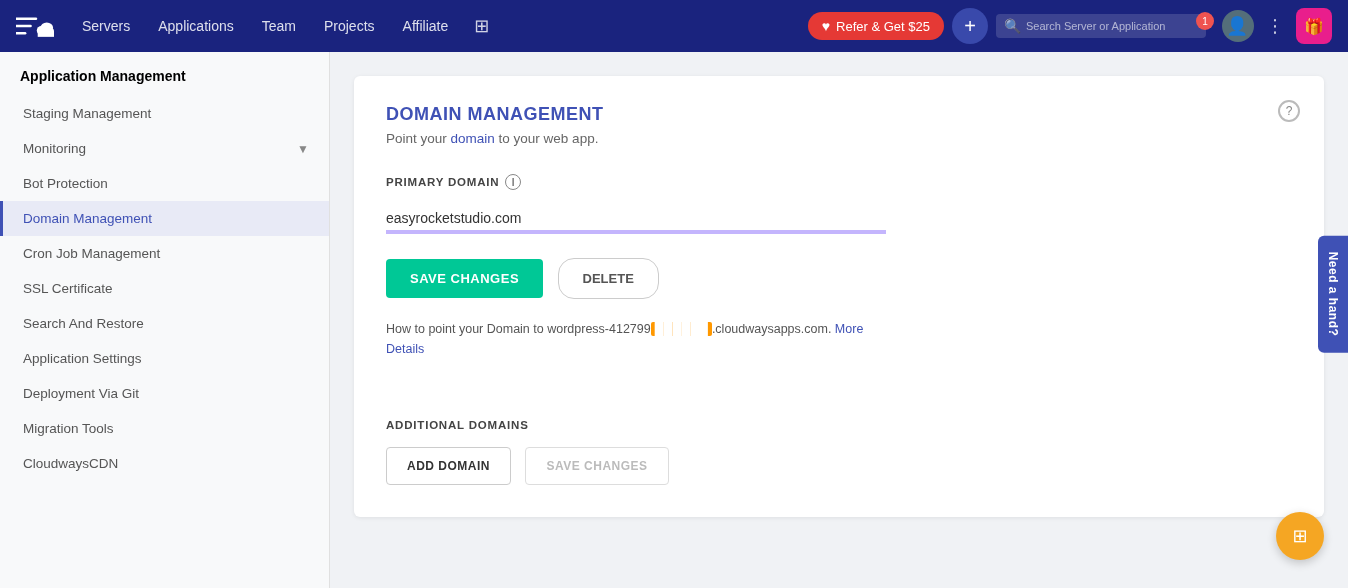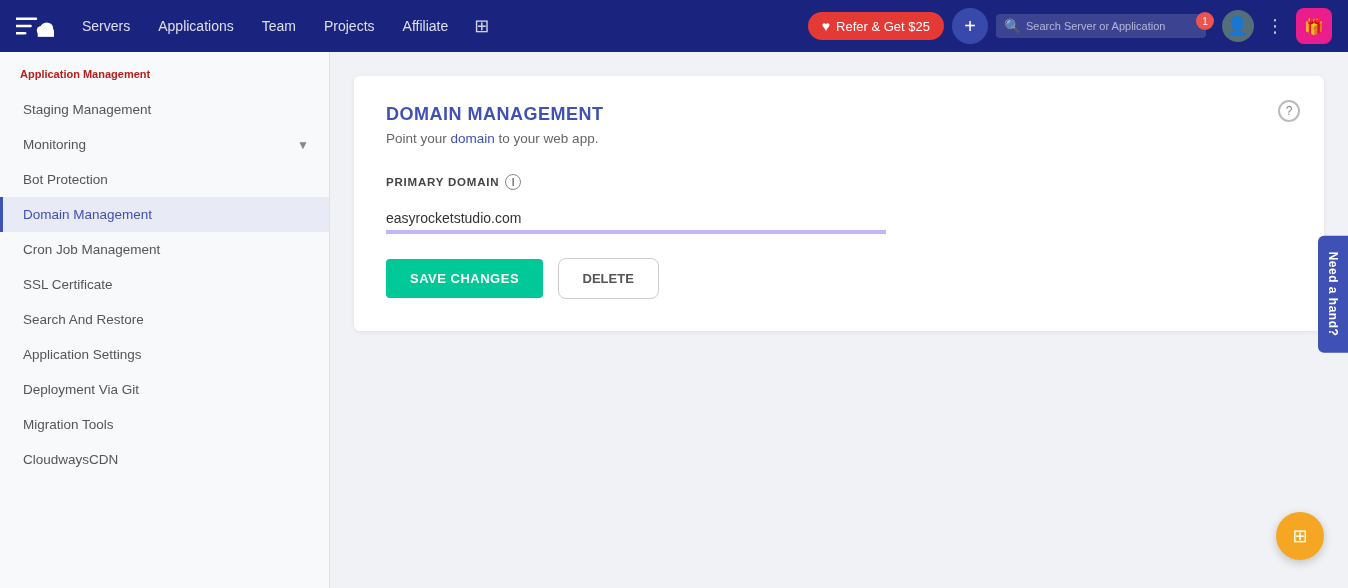--- a/index.html
+++ b/index.html
@@ -64,21 +64,21 @@
 
     
     .main-layout { display: flex; height: calc(588px - 52px); }
 
     
     .sidebar {
       width: 330px; background: #f8f9fa; padding: 16px 0;
       border-right: 1px solid #e0e0e0; overflow-y: auto;
     }
     .sidebar-title {
-      font-size: 11px; font-weight: 700; color: #b91c1c; padding: 0 20px 12px 20px;
+      font-size: 14px; font-weight: 700; color: #000000; padding: 0 20px 12px 20px;
       text-transform: none; letter-spacing: 0;
     }
     .sidebar-item {
       display: flex; align-items: center; justify-content: space-between;
       padding: 10px 20px; cursor: pointer; color: #555; font-size: 13.5px;
       border-left: 3px solid transparent;
     }
     .sidebar-item.active {
       background: #e8eaf6; color: #3f51b5; border-left: 3px solid #3f51b5;
       font-weight: 500;
@@ -123,21 +123,21 @@
       padding: 4px 0; font-size: 14px; color: #333; outline: none;
       background: transparent; margin-bottom: 24px;
     }
 
     .btn-save-primary {
       background: #00c896; color: white; border: none; border-radius: 4px;
       padding: 12px 24px; font-size: 13px; font-weight: 700; cursor: pointer;
       letter-spacing: 0.5px; text-transform: uppercase; margin-right: 10px;
     }
     .btn-delete {
-      background: white; color: #555; border: 1.5px solid #ccc; border-radius: 8px;
+      background: white; color: #555; border: 1.5px solid #ccc; border-radius: 16px;
       padding: 12px 24px; font-size: 13px; font-weight: 600; cursor: pointer;
       text-transform: uppercase;
     }
 
     .domain-hint { margin-top: 20px; font-size: 12.5px; color: #555; line-height: 1.6; }
     .domain-hint a { color: #3f51b5; text-decoration: none; }
     .domain-hint .highlight { background: #ff9800; color: white; padding: 0 4px; border-radius: 2px; }
 
     .btn-add-domain {
       background: white; color: #333; border: 1.5px solid #ccc; border-radius: 4px;
@@ -267,22 +267,34 @@
         <div class="primary-section">
           <div class="section-label">
             <span>PRIMARY DOMAIN</span>
             <div class="info-icon">i</div>
           </div>
           <input class="domain-input" type="text" value="easyrocketstudio.com" style="">
           <div>
             <button class="btn-save-primary">SAVE CHANGES</button>
             <button class="btn-delete">DELETE</button>
           </div>
+          <div class="domain-hint">
+            <span>How to point your Domain to wordpress-412799</span><span class="highlight">██████</span><span>.cloudwaysapps.com. </span><a href="#">More Details</a>
+          </div>
         </div>
 
+        <div class="additional-section">
+          <div class="section-label">
+            <span>ADDITIONAL DOMAINS</span>
+          </div>
+          <div>
+            <button class="btn-add-domain">ADD DOMAIN</button>
+            <button class="btn-save-changes-gray">SAVE CHANGES</button>
+          </div>
+        </div>
       </div>
     </div>
   </main>
 </div>
 
 <div class="need-hand-tab">Need a hand?</div>
 
 <div class="float-help">
   <span>⊞</span>
 </div>

